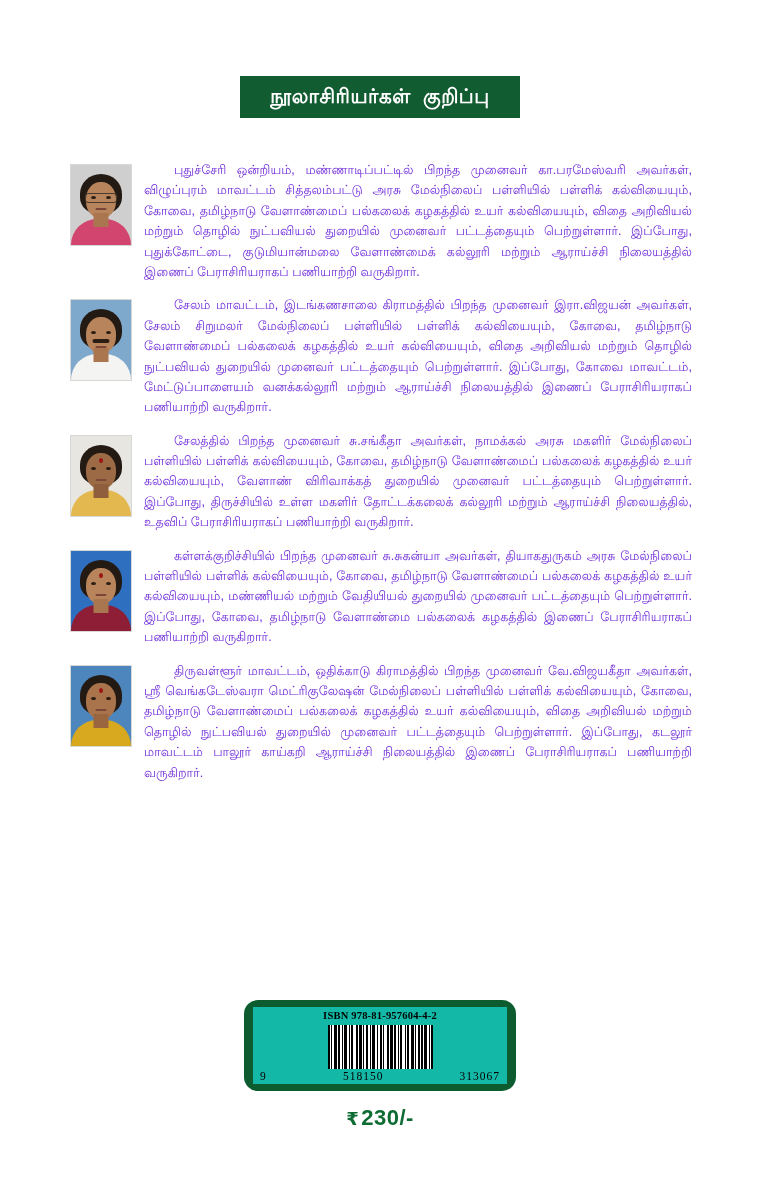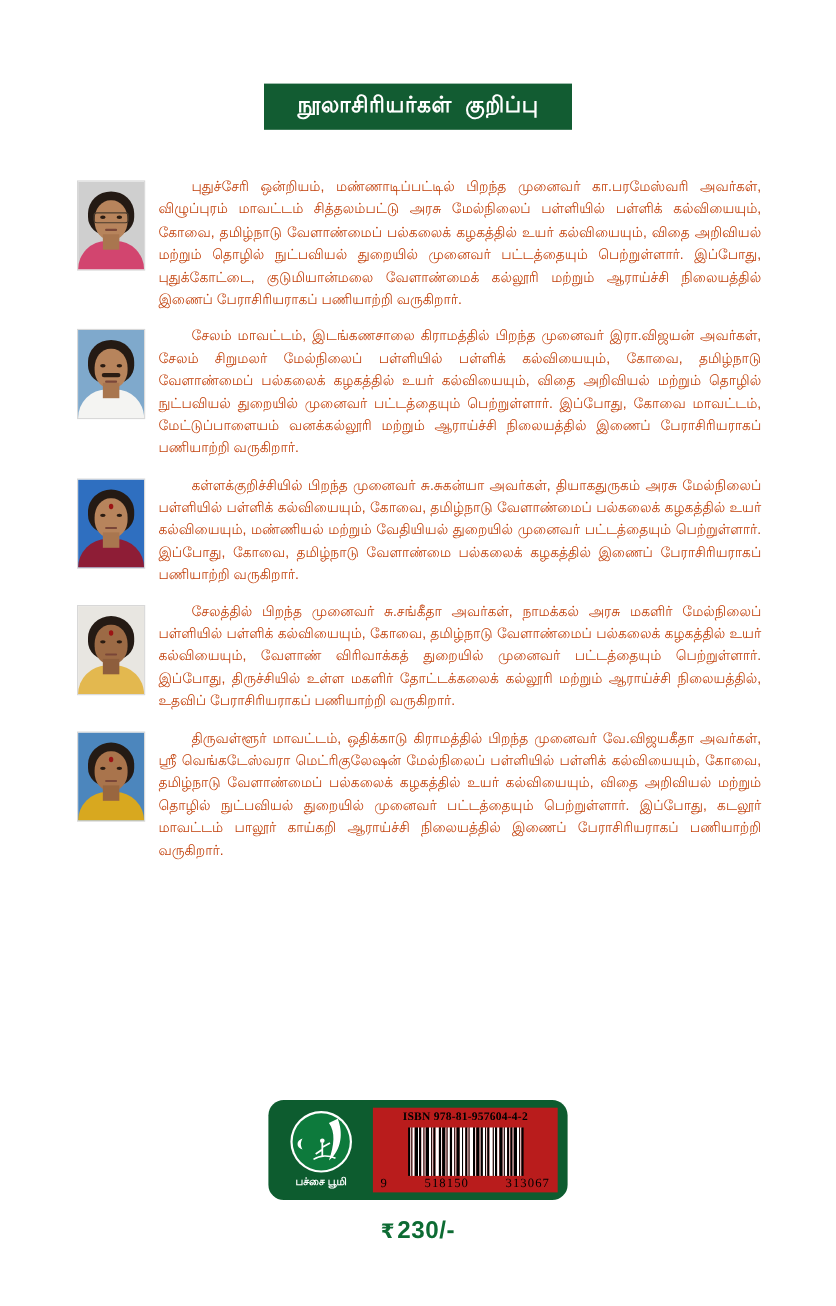--- a/index.html
+++ b/index.html
@@ -152,21 +152,21 @@
   }
 
   .author-text {
     flex: 1 1 auto;
     padding-left: 12px;
     font-size: 12.6px;
     line-height: 1.62;
     text-align: justify;
     text-justify: inter-word;
     text-indent: 30px;
-    color: #c2410c;
+    color: #6d28d9;
   }
 
   
   .footer {
     position: absolute;
     left: 0;
     top: 1000px;
     width: 760px;
     display: flex;
     flex-direction: column;
@@ -198,21 +198,21 @@
   .logo-mark svg { display: block; }
   .logo-caption {
     color: #ffffff;
     font-size: 9.5px;
     font-weight: bold;
     margin-top: 2px;
     white-space: nowrap;
   }
   .barcode-card {
     flex: 1 1 auto;
-    background: #b91c1c;
+    background: #14b8a6;
     padding: 3px 5px 2px 5px;
     box-sizing: border-box;
   }
   .isbn-text {
     font-family: "Liberation Serif", "DejaVu Serif", serif;
     font-size: 10.5px;
     font-weight: bold;
     text-align: center;
     letter-spacing: 0.2px;
     color: #000;
@@ -289,49 +289,49 @@
         <div class="stache"></div>
         <div class="mouth" style="top:46px"></div>
       </div>
     </div>
     <div class="author-text">சேலம் மாவட்டம், இடங்கணசாலை கிராமத்தில் பிறந்த முனைவர் இரா.விஜயன் அவர்கள், சேலம் சிறுமலர் மேல்நிலைப் பள்ளியில் பள்ளிக் கல்வியையும், கோவை, தமிழ்நாடு வேளாண்மைப் பல்கலைக் கழகத்தில் உயர் கல்வியையும், விதை அறிவியல் மற்றும் தொழில் நுட்பவியல் துறையில் முனைவர் பட்டத்தையும் பெற்றுள்ளார். இப்போது, கோவை மாவட்டம், மேட்டுப்பாளையம் வனக்கல்லூரி மற்றும் ஆராய்ச்சி நிலையத்தில் இணைப் பேராசிரியராகப் பணியாற்றி வருகிறார்.</div>
   </div>
 
   <div class="author-entry">
     <div class="photo-wrap">
       <div class="photo">
+        <div class="bg" style="background:#e8e6e1"></div>
+        <div class="body" style="background:#e3b84f"></div>
+        <div class="hair"></div>
+        <div class="face" style="background:#9c6a45"></div>
+        <div class="neck" style="background:#8e5e3d"></div>
+        <div class="bindi"></div>
+        <div class="eye l"></div>
+        <div class="eye r"></div>
+        <div class="mouth"></div>
+      </div>
+    </div>
+    <div class="author-text">சேலத்தில் பிறந்த முனைவர் சு.சங்கீதா அவர்கள், நாமக்கல் அரசு மகளிர் மேல்நிலைப் பள்ளியில் பள்ளிக் கல்வியையும், கோவை, தமிழ்நாடு வேளாண்மைப் பல்கலைக் கழகத்தில் உயர் கல்வியையும், வேளாண் விரிவாக்கத் துறையில் முனைவர் பட்டத்தையும் பெற்றுள்ளார். இப்போது, திருச்சியில் உள்ள மகளிர் தோட்டக்கலைக் கல்லூரி மற்றும் ஆராய்ச்சி நிலையத்தில், உதவிப் பேராசிரியராகப் பணியாற்றி வருகிறார்.</div>
+  </div>
+
+  <div class="author-entry">
+    <div class="photo-wrap">
+      <div class="photo">
         <div class="bg" style="background:#2f6fc0"></div>
         <div class="body" style="background:#8e1d36"></div>
         <div class="hair"></div>
         <div class="face"></div>
         <div class="neck"></div>
         <div class="bindi"></div>
         <div class="eye l"></div>
         <div class="eye r"></div>
         <div class="mouth"></div>
       </div>
     </div>
     <div class="author-text">கள்ளக்குறிச்சியில் பிறந்த முனைவர் சு.சுகன்யா அவர்கள், தியாகதுருகம் அரசு மேல்நிலைப் பள்ளியில் பள்ளிக் கல்வியையும், கோவை, தமிழ்நாடு வேளாண்மைப் பல்கலைக் கழகத்தில் உயர் கல்வியையும், மண்ணியல் மற்றும் வேதியியல் துறையில் முனைவர் பட்டத்தையும் பெற்றுள்ளார். இப்போது, கோவை, தமிழ்நாடு வேளாண்மை பல்கலைக் கழகத்தில் இணைப் பேராசிரியராகப் பணியாற்றி வருகிறார்.</div>
-  </div>
-
-  <div class="author-entry">
-    <div class="photo-wrap">
-      <div class="photo">
-        <div class="bg" style="background:#e8e6e1"></div>
-        <div class="body" style="background:#e3b84f"></div>
-        <div class="hair"></div>
-        <div class="face" style="background:#9c6a45"></div>
-        <div class="neck" style="background:#8e5e3d"></div>
-        <div class="bindi"></div>
-        <div class="eye l"></div>
-        <div class="eye r"></div>
-        <div class="mouth"></div>
-      </div>
-    </div>
-    <div class="author-text">சேலத்தில் பிறந்த முனைவர் சு.சங்கீதா அவர்கள், நாமக்கல் அரசு மகளிர் மேல்நிலைப் பள்ளியில் பள்ளிக் கல்வியையும், கோவை, தமிழ்நாடு வேளாண்மைப் பல்கலைக் கழகத்தில் உயர் கல்வியையும், வேளாண் விரிவாக்கத் துறையில் முனைவர் பட்டத்தையும் பெற்றுள்ளார். இப்போது, திருச்சியில் உள்ள மகளிர் தோட்டக்கலைக் கல்லூரி மற்றும் ஆராய்ச்சி நிலையத்தில், உதவிப் பேராசிரியராகப் பணியாற்றி வருகிறார்.</div>
   </div>
 
   <div class="author-entry">
     <div class="photo-wrap">
       <div class="photo">
         <div class="bg" style="background:#4c86bd"></div>
         <div class="body" style="background:#d8a81f"></div>
         <div class="hair"></div>
         <div class="face" style="background:#a9744c"></div>
         <div class="neck" style="background:#99663f"></div>
@@ -342,34 +342,20 @@
       </div>
     </div>
     <div class="author-text">திருவள்ளூர் மாவட்டம், ஒதிக்காடு கிராமத்தில் பிறந்த முனைவர் வே.விஜயகீதா அவர்கள், ஸ்ரீ வெங்கடேஸ்வரா மெட்ரிகுலேஷன் மேல்நிலைப் பள்ளியில் பள்ளிக் கல்வியையும், கோவை, தமிழ்நாடு வேளாண்மைப் பல்கலைக் கழகத்தில் உயர் கல்வியையும், விதை அறிவியல் மற்றும் தொழில் நுட்பவியல் துறையில் முனைவர் பட்டத்தையும் பெற்றுள்ளார். இப்போது, கடலூர் மாவட்டம் பாலூர் காய்கறி ஆராய்ச்சி நிலையத்தில் இணைப் பேராசிரியராகப் பணியாற்றி வருகிறார்.</div>
   </div>
 
 </div>
 
 <div class="footer">
   <div class="isbn-block">
 
-    <div class="logo">
-      <div class="logo-mark">
-        <svg width="58" height="58" viewBox="0 0 58 58" aria-hidden="true">
-          <circle cx="29" cy="29" r="28" fill="#ffffff"></circle>
-          <circle cx="29" cy="29" r="26" fill="#0d7a3c"></circle>
-          <path d="M44 8 C49 20 48 36 36 46 C41 32 42 20 36 12 Z" fill="#ffffff"></path>
-          <path d="M12 26 C6 28 6 34 12 36 C10 32 10 30 12 26 Z" fill="#ffffff"></path>
-          <path d="M30 30 l0 12 M30 34 l7 -4 M30 36 l-6 4" stroke="#ffffff" stroke-width="1.6" fill="none"></path>
-          <circle cx="30" cy="28" r="2.1" fill="#ffffff"></circle>
-          <path d="M22 45 C28 41 36 41 42 44" stroke="#ffffff" stroke-width="1.4" fill="none"></path>
-        </svg>
-      </div>
-      <div class="logo-caption">பச்சை பூமி</div>
-    </div>
 
     <div class="barcode-card">
       <div class="isbn-text">ISBN  978-81-957604-4-2</div>
       <div class="bars">
         <i style="width:2px"></i>
           <i style="width:1px;background:#fff"></i>
           <i style="width:1px"></i>
         <i style="width:2px;background:#fff"></i>
           <i style="width:3px"></i>
           <i style="width:1px;background:#fff"></i>

